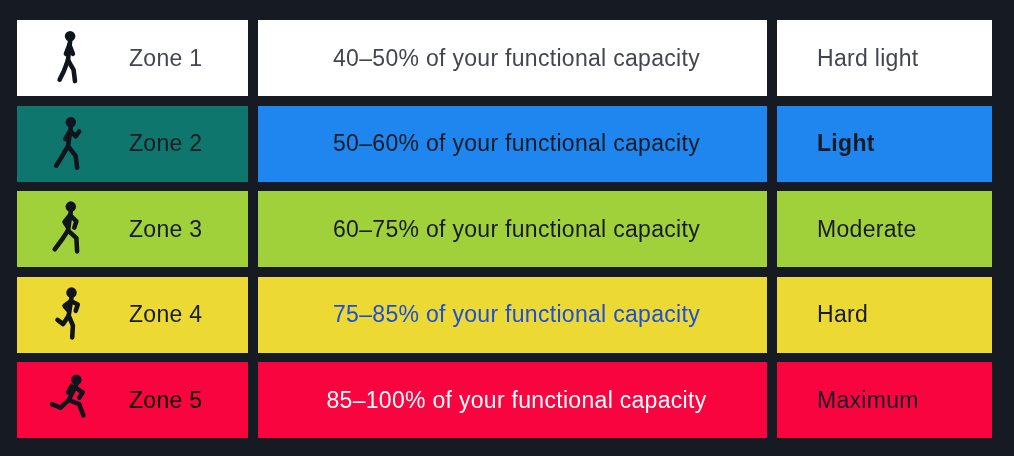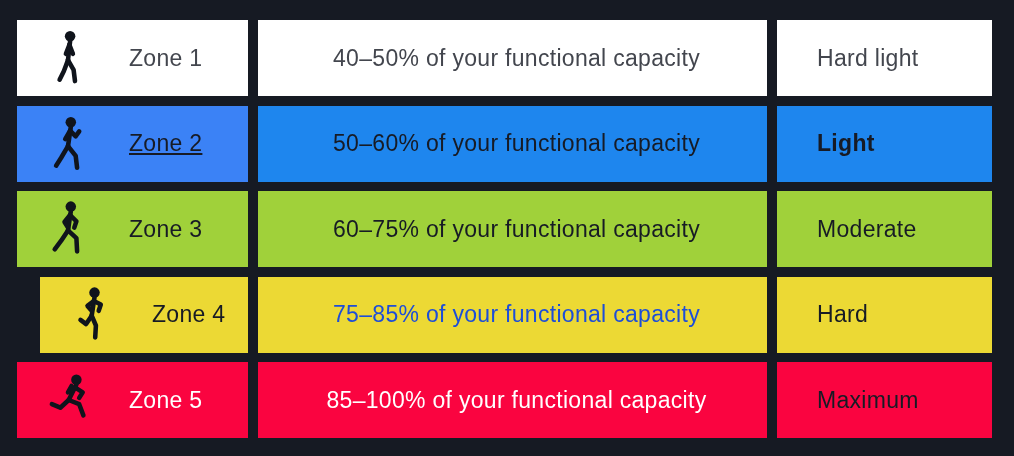--- a/index.html
+++ b/index.html
@@ -54,21 +54,21 @@
           <path d="M32 21 L27 34" fill="none" stroke="currentColor" stroke-width="6.5" stroke-linecap="round" stroke-linejoin="round"></path>
           <path d="M30 43 L38 57 L40 73" fill="none" stroke="currentColor" stroke-width="6.5" stroke-linecap="round" stroke-linejoin="round"></path>
           <path d="M30 43 L24 59 L18 71" fill="none" stroke="currentColor" stroke-width="6.5" stroke-linecap="round" stroke-linejoin="round"></path>
         </svg>
       </span>
     <span class="zone-label">Zone 1</span>
   </div>
   <div class="cell desc-cell" style="background-color: rgb(255, 255, 255); color: rgb(67, 70, 78);">40–50% of your functional capacity</div>
   <div class="cell intensity-cell" style="background-color: rgb(255, 255, 255); color: rgb(67, 70, 78);">Hard light</div>
 
-  <div class="cell zone-cell" style="background-color: #3b82f6; color: rgb(23, 27, 37); text-decoration: underline;">
+  <div class="cell zone-cell" style="background-color: #0f766e; color: rgb(23, 27, 37);">
     <span class="zone-icon" style="color: rgb(16, 20, 28);">
         <svg viewBox="0 0 60 80" width="42" height="58">
           <circle cx="34" cy="9" r="7.5" fill="currentColor"></circle>
           <path d="M34 16 L30 43" fill="none" stroke="currentColor" stroke-width="6.5" stroke-linecap="round" stroke-linejoin="round"></path>
           <path d="M33 21 L41 29 L46 22" fill="none" stroke="currentColor" stroke-width="6.5" stroke-linecap="round" stroke-linejoin="round"></path>
           <path d="M33 21 L26 33" fill="none" stroke="currentColor" stroke-width="6.5" stroke-linecap="round" stroke-linejoin="round"></path>
           <path d="M30 43 L41 57 L43 74" fill="none" stroke="currentColor" stroke-width="6.5" stroke-linecap="round" stroke-linejoin="round"></path>
           <path d="M30 43 L20 60 L13 71" fill="none" stroke="currentColor" stroke-width="6.5" stroke-linecap="round" stroke-linejoin="round"></path>
         </svg>
       </span>
@@ -86,37 +86,37 @@
           <path d="M33 20 L25 30 L30 38" fill="none" stroke="currentColor" stroke-width="6.5" stroke-linecap="round" stroke-linejoin="round"></path>
           <path d="M30 42 L42 53 L43 72" fill="none" stroke="currentColor" stroke-width="6.5" stroke-linecap="round" stroke-linejoin="round"></path>
           <path d="M30 42 L20 57 L11 69" fill="none" stroke="currentColor" stroke-width="6.5" stroke-linecap="round" stroke-linejoin="round"></path>
         </svg>
       </span>
     <span class="zone-label">Zone 3</span>
   </div>
   <div class="cell desc-cell" style="background-color: rgb(160, 209, 58); color: rgb(23, 27, 37);">60–75% of your functional capacity</div>
   <div class="cell intensity-cell" style="background-color: rgb(160, 209, 58); color: rgb(23, 27, 37);">Moderate</div>
 
-  <div class="cell zone-cell" style="background-color: rgb(236, 217, 52); color: rgb(23, 27, 37); margin-left: 23px;">
+  <div class="cell zone-cell" style="background-color: rgb(236, 217, 52); color: rgb(23, 27, 37);">
     <span class="zone-icon" style="color: rgb(16, 20, 28);">
         <svg viewBox="0 0 60 80" width="42" height="58">
           <circle cx="35" cy="8" r="7.5" fill="currentColor"></circle>
           <path d="M35 15 L31 41" fill="none" stroke="currentColor" stroke-width="6.5" stroke-linecap="round" stroke-linejoin="round"></path>
           <path d="M34 20 L44 25 L41 34" fill="none" stroke="currentColor" stroke-width="6.5" stroke-linecap="round" stroke-linejoin="round"></path>
           <path d="M34 20 L25 27 L31 34" fill="none" stroke="currentColor" stroke-width="6.5" stroke-linecap="round" stroke-linejoin="round"></path>
           <path d="M31 41 L37 55 L36 72" fill="none" stroke="currentColor" stroke-width="6.5" stroke-linecap="round" stroke-linejoin="round"></path>
           <path d="M31 41 L23 53 L15 47" fill="none" stroke="currentColor" stroke-width="6.5" stroke-linecap="round" stroke-linejoin="round"></path>
         </svg>
       </span>
     <span class="zone-label">Zone 4</span>
   </div>
   <div class="cell desc-cell" style="background-color: rgb(236, 217, 52); color: #1d4ed8;">75–85% of your functional capacity</div>
   <div class="cell intensity-cell" style="background-color: rgb(236, 217, 52); color: rgb(23, 27, 37);">Hard</div>
 
-  <div class="cell zone-cell" style="background-color: rgb(250, 4, 64); color: #ffffff;">
+  <div class="cell zone-cell" style="background-color: rgb(250, 4, 64); color: #000000;">
     <span class="zone-icon" style="color: rgb(16, 20, 28);">
         <svg viewBox="0 0 60 80" width="42" height="58">
           <circle cx="42" cy="11" r="7.5" fill="currentColor"></circle>
           <path d="M42 18 L31 40" fill="none" stroke="currentColor" stroke-width="6.5" stroke-linecap="round" stroke-linejoin="round"></path>
           <path d="M40 22 L51 29 L46 37" fill="none" stroke="currentColor" stroke-width="6.5" stroke-linecap="round" stroke-linejoin="round"></path>
           <path d="M40 23 L30 29 L35 20" fill="none" stroke="currentColor" stroke-width="6.5" stroke-linecap="round" stroke-linejoin="round"></path>
           <path d="M31 40 L46 46 L52 62" fill="none" stroke="currentColor" stroke-width="6.5" stroke-linecap="round" stroke-linejoin="round"></path>
           <path d="M31 40 L19 51 L7 46" fill="none" stroke="currentColor" stroke-width="6.5" stroke-linecap="round" stroke-linejoin="round"></path>
         </svg>
       </span>

